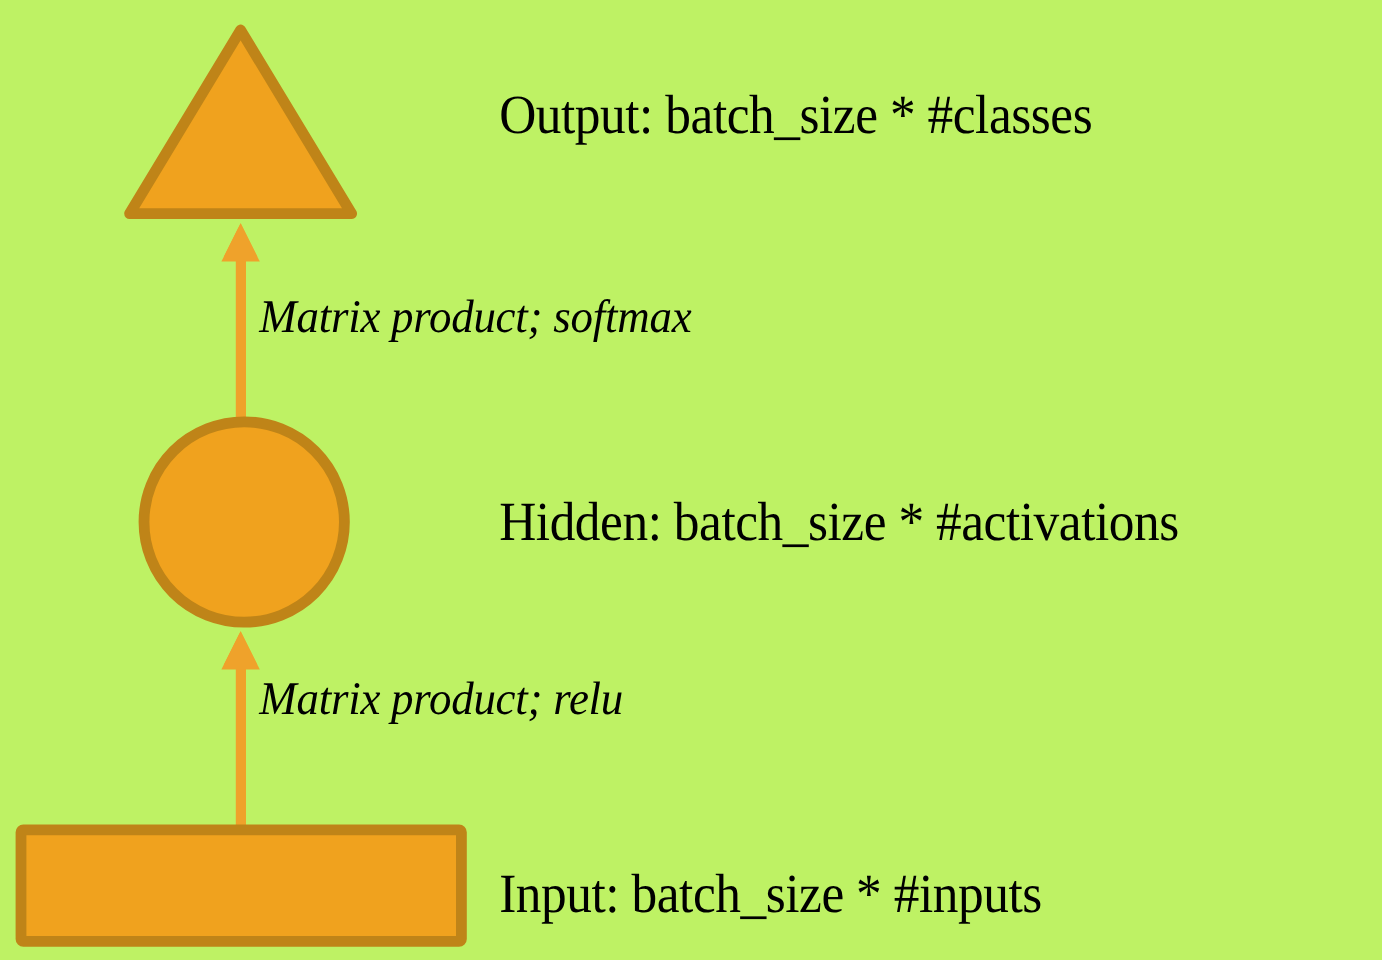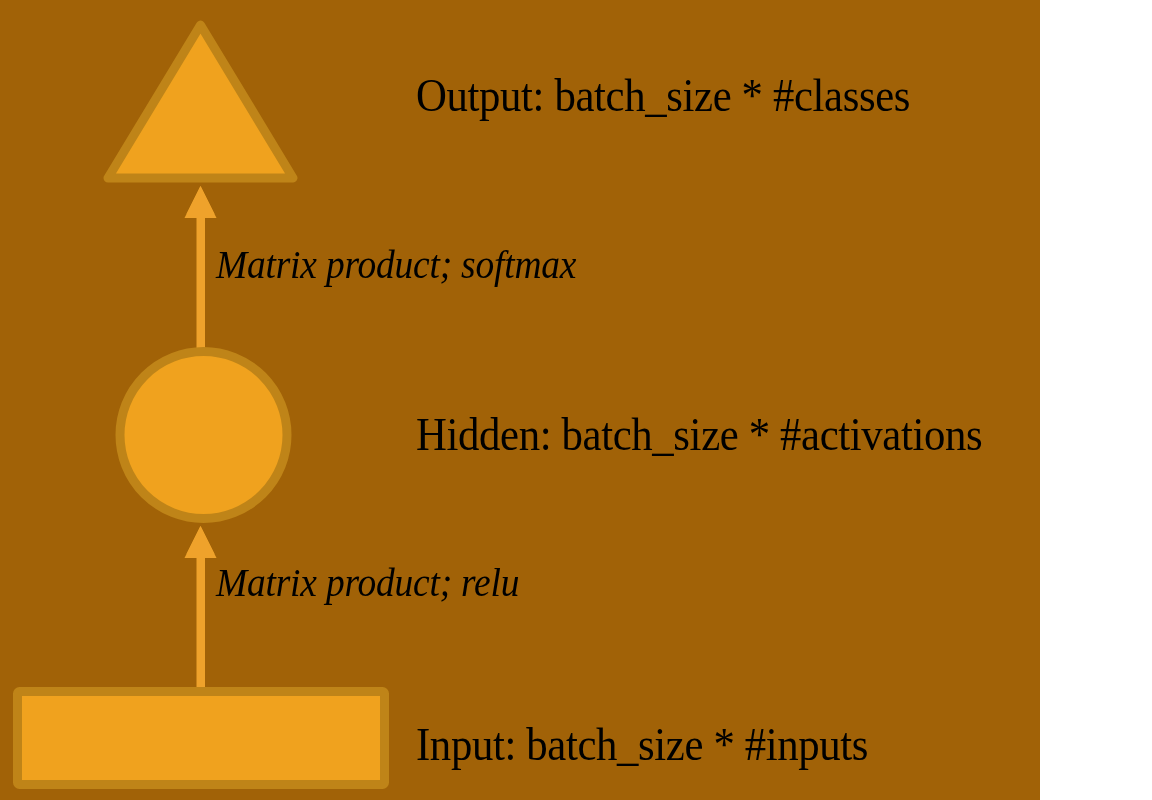--- a/index.html
+++ b/index.html
@@ -2,23 +2,23 @@
 <html><head>
 <meta charset="utf-8">
 <style>
   html, body {
     margin: 0;
     padding: 0;
     background: #ffffff;
   }
   #canvas {
     position: relative;
-    width: 1040px;
+    width: 1152px;
     height: 800px;
-    background: #a16207;
+    background: #bef264;
     overflow: hidden;
     font-family: "Liberation Serif", "DejaVu Serif", serif;
   }
   .diagram-svg {
     position: absolute;
     left: 0;
     top: 0;
     width: 1152px;
     height: 800px;
   }

